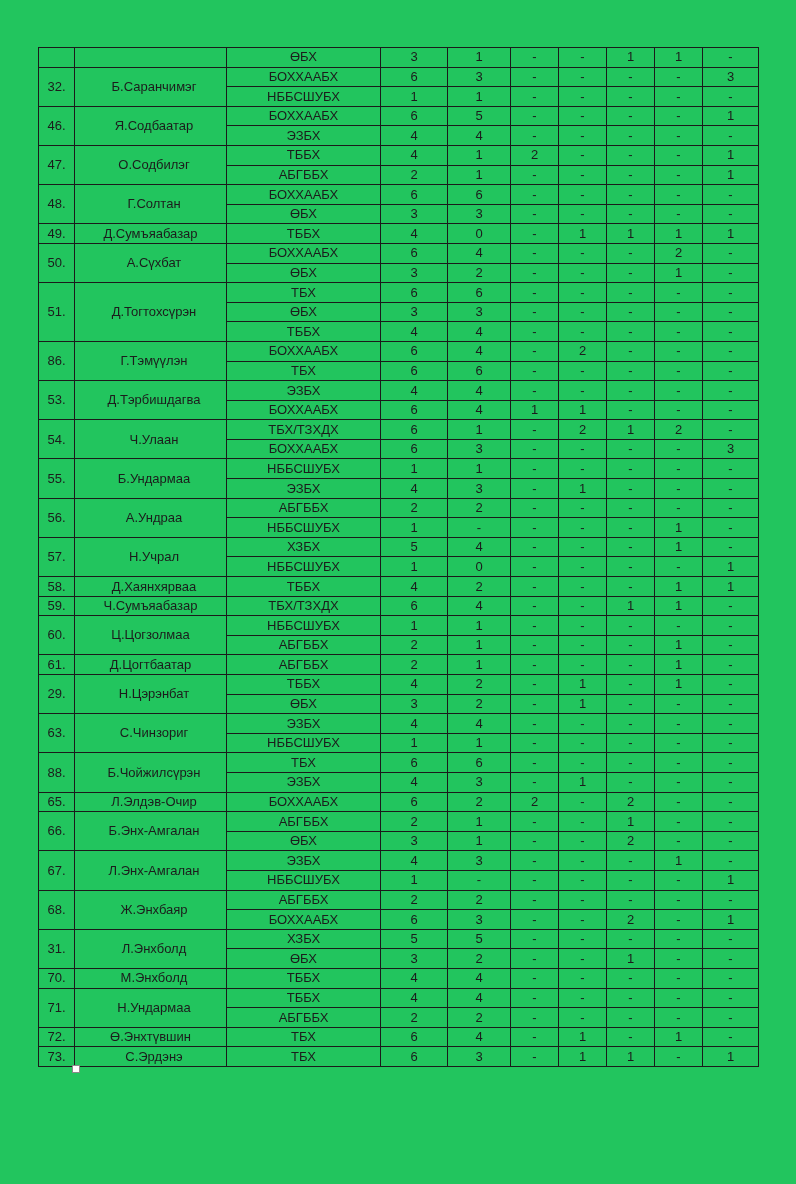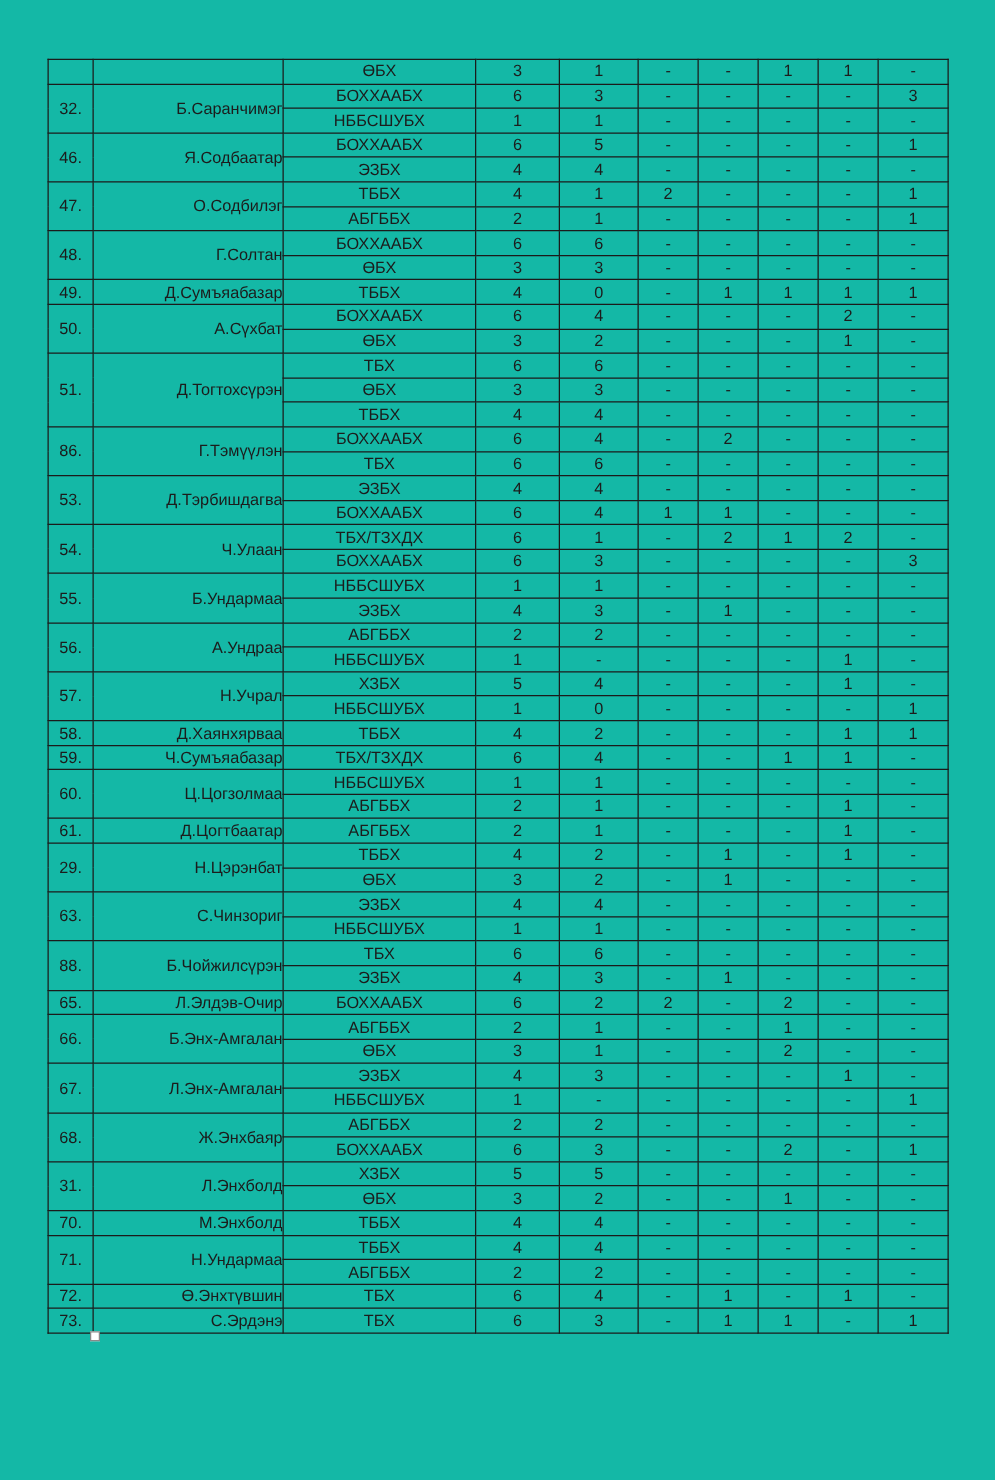--- a/index.html
+++ b/index.html
@@ -4,21 +4,21 @@
 <style>
   html, body {
     margin: 0;
     padding: 0;
     background: #ffffff;
   }
   .page {
     position: relative;
     width: 796px;
     height: 1184px;
-    background: #14b8a6;
+    background: #22c55e;
     font-family: "Liberation Sans", sans-serif;
     color: #1c1c1c;
     overflow: hidden;
   }
   table.att {
     position: absolute;
     left: 38px;
     top: 47px;
     width: 720px;
     border-collapse: collapse;
@@ -29,25 +29,25 @@
     font-size: 13px;
     text-align: center;
     vertical-align: middle;
     padding: 0;
     height: 18.6px;
     line-height: 1.05;
     white-space: nowrap;
     overflow: hidden;
   }
   table.att td.name {
-    text-align: right;
+    text-align: center;
     padding-left: 7px;
   }
   table.att td.name.centered {
-    text-align: right;
+    text-align: center;
     padding-left: 0;
     margin-left: 16px;
   }
   .anchor-marker {
     position: absolute;
     left: 72px;
     top: 1065px;
     width: 6px;
     height: 6px;
     border: 1px solid #8a8a8a;

